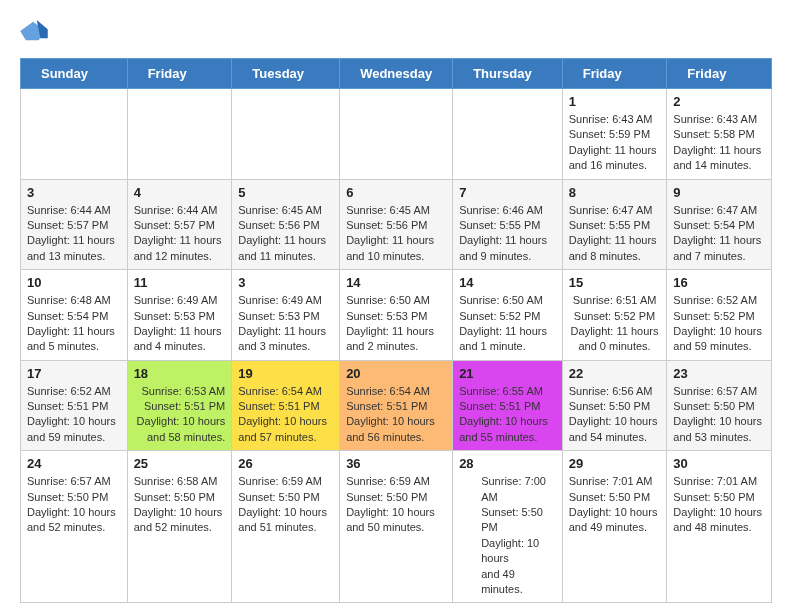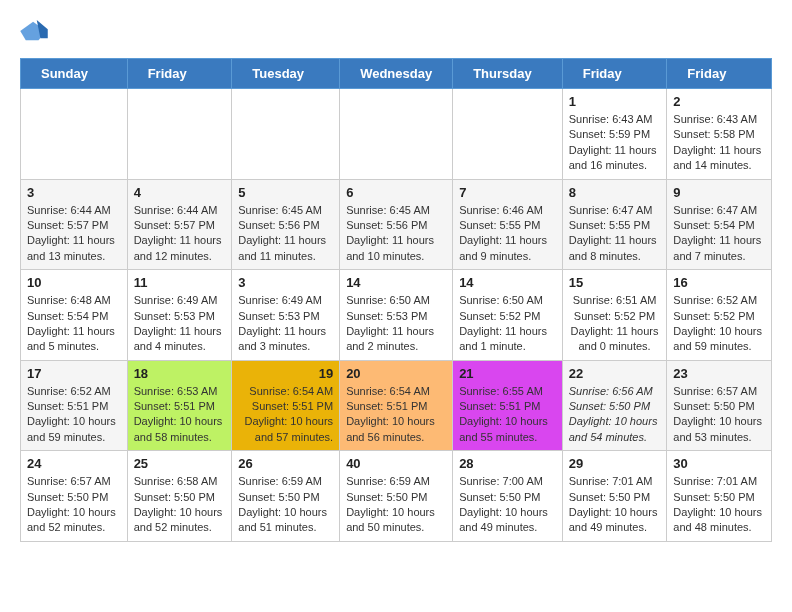--- a/index.html
+++ b/index.html
@@ -238,26 +238,26 @@
       <tr>
         <td style="background: rgb(245, 245, 245);">
           <div class="day-number">17</div>
           <div class="day-info" style="white-space: pre-line;">Sunrise: 6:52 AM
 Sunset: 5:51 PM
 Daylight: 10 hours
 and 59 minutes.</div>
         </td>
         <td style="background: #bef264;">
           <div class="day-number">18</div>
-          <div class="day-info" style="white-space: pre-line;">Sunrise: 6:53 AM
+          <div class="day-info" style="white-space: pre-line; text-align: right;">Sunrise: 6:53 AM
 Sunset: 5:51 PM
 Daylight: 10 hours
 and 58 minutes.</div>
         </td>
-        <td style="background: #eab308; text-align: right;">
+        <td style="background: #fde047;">
           <div class="day-number">19</div>
           <div class="day-info" style="white-space: pre-line;">Sunrise: 6:54 AM
 Sunset: 5:51 PM
 Daylight: 10 hours
 and 57 minutes.</div>
         </td>
         <td style="background: #fdba74;">
           <div class="day-number">20</div>
           <div class="day-info" style="white-space: pre-line;">Sunrise: 6:54 AM
 Sunset: 5:51 PM
@@ -266,21 +266,21 @@
         </td>
         <td style="background: #d946ef;">
           <div class="day-number">21</div>
           <div class="day-info" style="white-space: pre-line;">Sunrise: 6:55 AM
 Sunset: 5:51 PM
 Daylight: 10 hours
 and 55 minutes.</div>
         </td>
         <td style="background: rgb(245, 245, 245);">
           <div class="day-number">22</div>
-          <div class="day-info" style="white-space: pre-line; font-style: italic;">Sunrise: 6:56 AM
+          <div class="day-info" style="white-space: pre-line;">Sunrise: 6:56 AM
 Sunset: 5:50 PM
 Daylight: 10 hours
 and 54 minutes.</div>
         </td>
         <td style="background: rgb(245, 245, 245);">
           <div class="day-number">23</div>
           <div class="day-info" style="white-space: pre-line;">Sunrise: 6:57 AM
 Sunset: 5:50 PM
 Daylight: 10 hours
 and 53 minutes.</div>
@@ -302,29 +302,29 @@
 and 52 minutes.</div>
         </td>
         <td>
           <div class="day-number">26</div>
           <div class="day-info" style="white-space: pre-line;">Sunrise: 6:59 AM
 Sunset: 5:50 PM
 Daylight: 10 hours
 and 51 minutes.</div>
         </td>
         <td>
-          <div class="day-number">40</div>
+          <div class="day-number">36</div>
           <div class="day-info" style="white-space: pre-line;">Sunrise: 6:59 AM
 Sunset: 5:50 PM
 Daylight: 10 hours
 and 50 minutes.</div>
         </td>
         <td>
           <div class="day-number">28</div>
-          <div class="day-info" style="white-space: pre-line;">Sunrise: 7:00 AM
+          <div class="day-info" style="white-space: pre-line; margin-left: 22px;">Sunrise: 7:00 AM
 Sunset: 5:50 PM
 Daylight: 10 hours
 and 49 minutes.</div>
         </td>
         <td>
           <div class="day-number">29</div>
           <div class="day-info" style="white-space: pre-line;">Sunrise: 7:01 AM
 Sunset: 5:50 PM
 Daylight: 10 hours
 and 49 minutes.</div>

